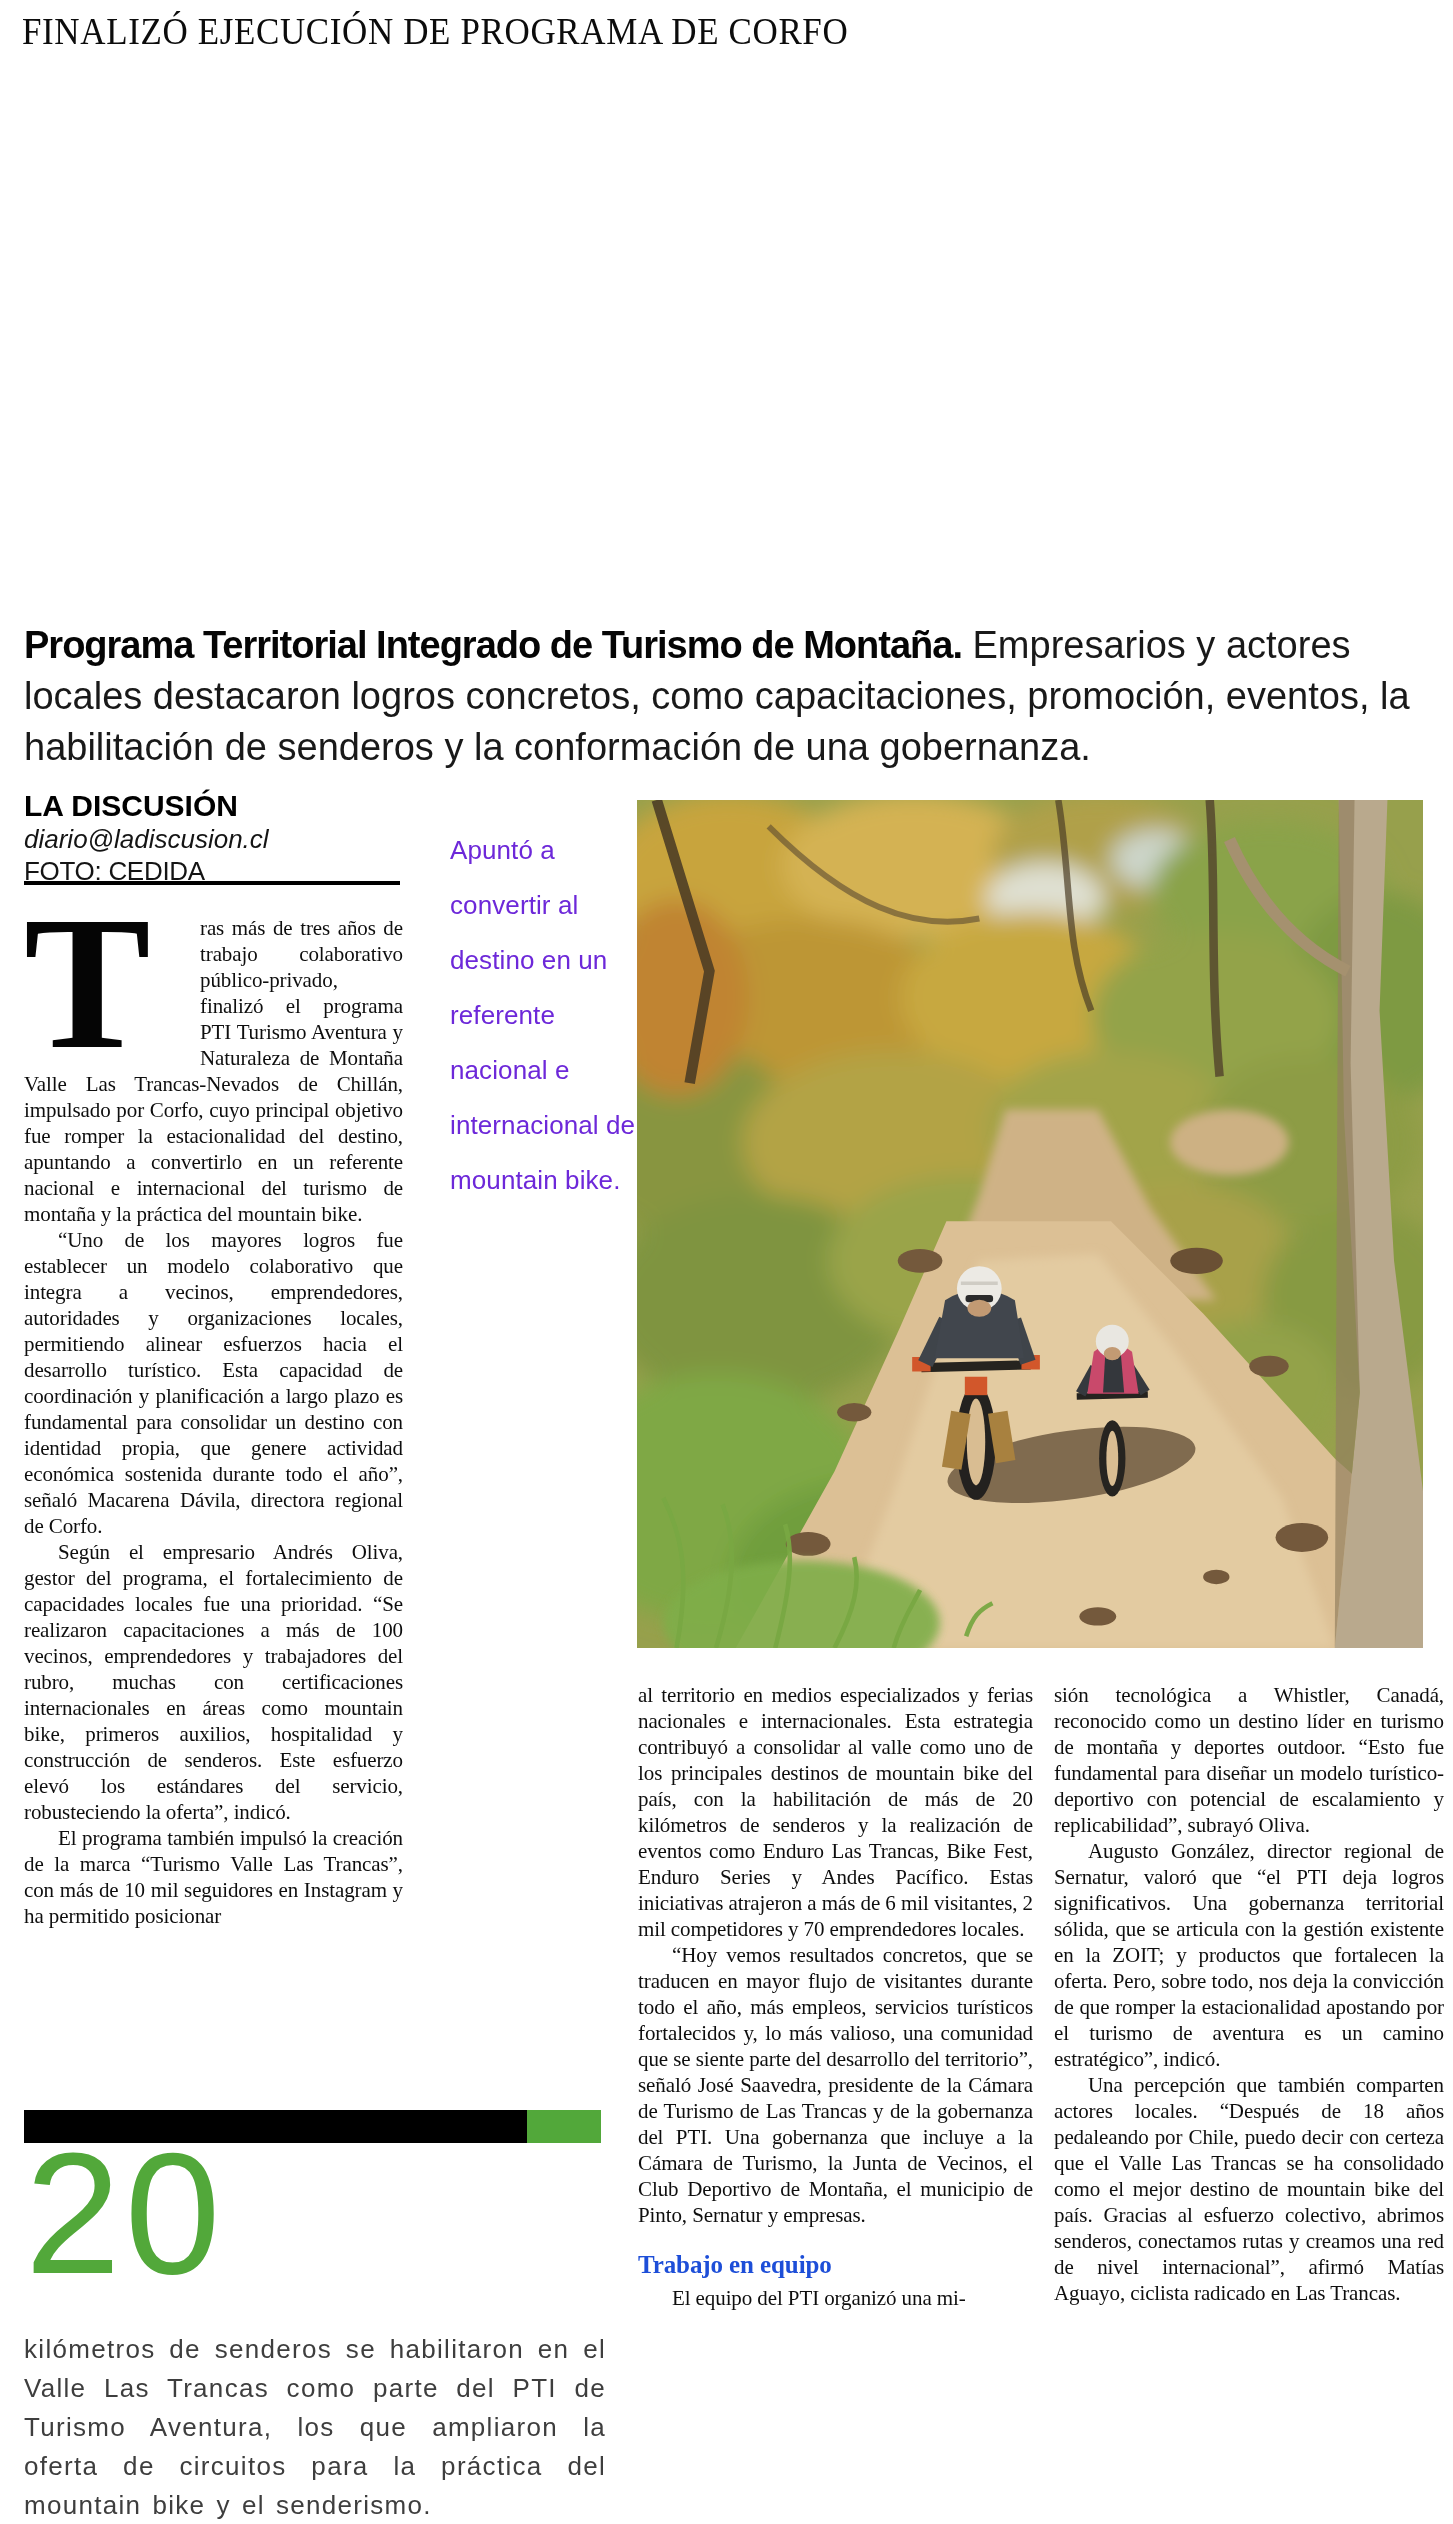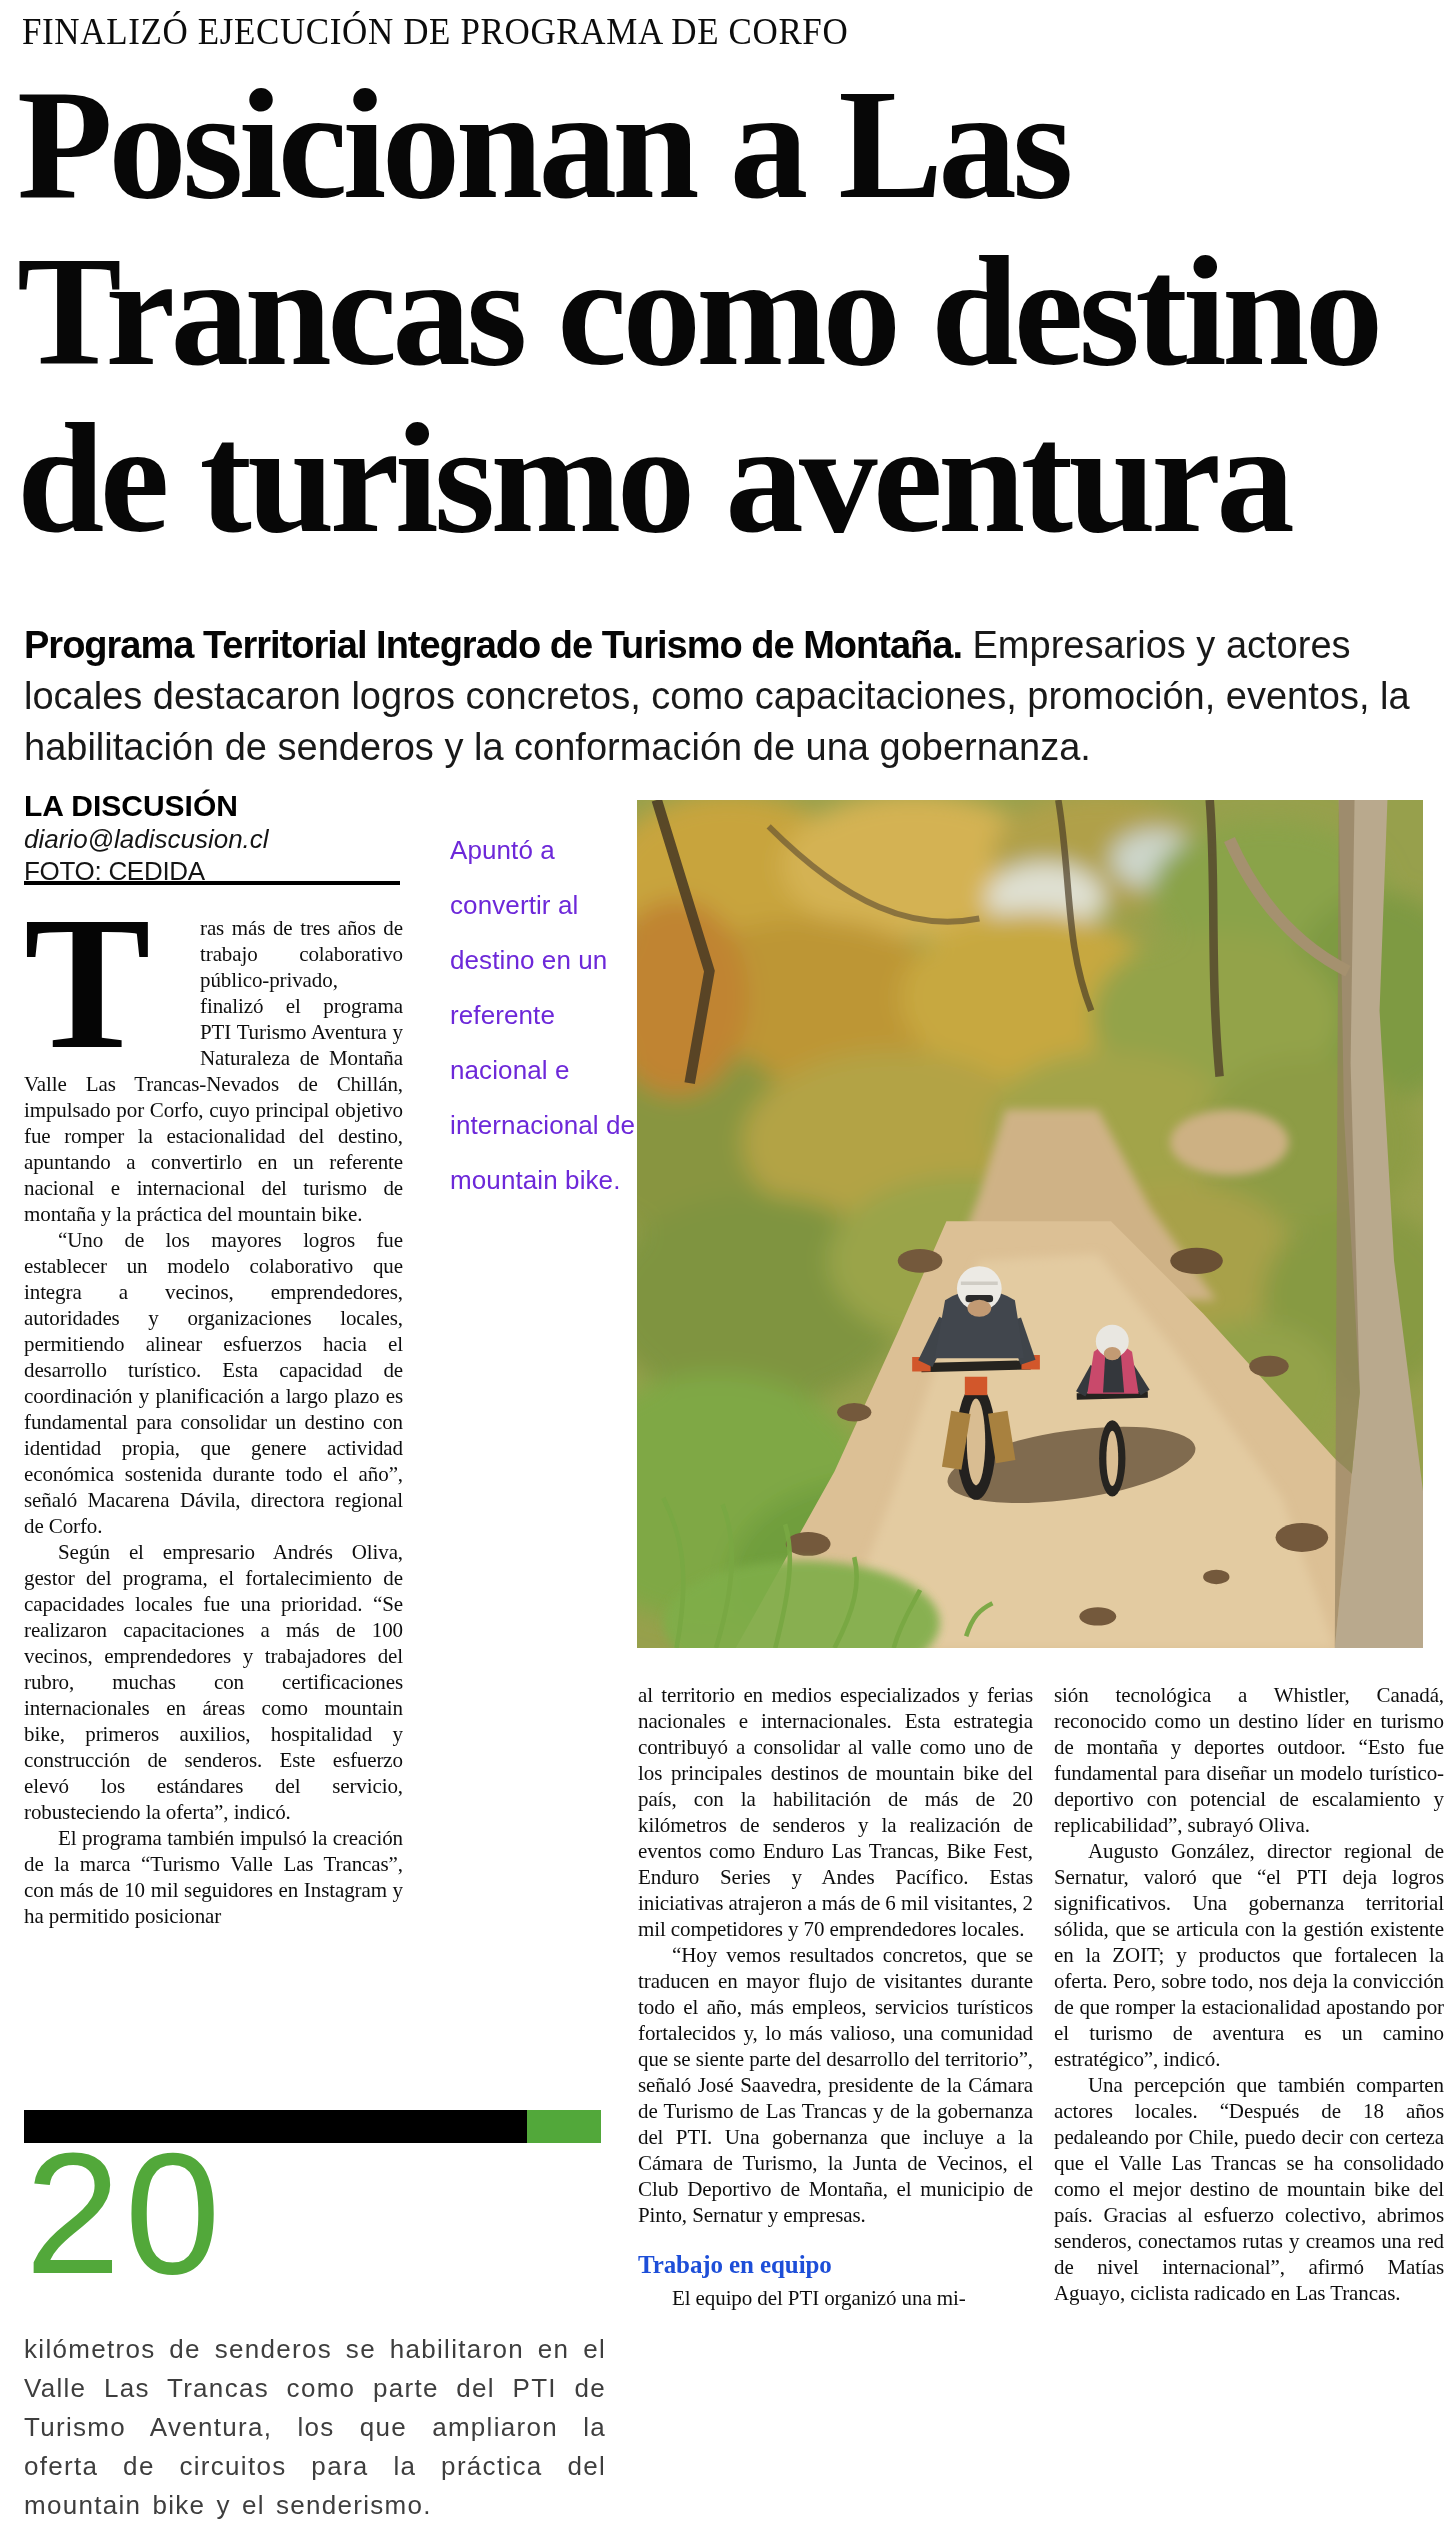--- a/index.html
+++ b/index.html
@@ -75,25 +75,20 @@
     color:#3e3e3e; text-align:justify;
   }
 </style>
 </head>
 <body>
 
 <div id="page">
 
   <div class="kicker">FINALIZÓ EJECUCIÓN DE PROGRAMA DE CORFO</div>
 
-  <div class="headline">
-      <div class="hl-line">Posicionan a Las</div>
-      <div class="hl-line">Trancas como destino</div>
-      <div class="hl-line">de turismo aventura</div>
-    </div>
 
   <div class="lede">
     <span class="lead-in">Programa Territorial Integrado de Turismo de Montaña.</span><span> Empresarios y actores locales destacaron logros concretos, como capacitaciones, promoción, eventos, la habilitación de senderos y la conformación de una gobernanza.</span>
   </div>
 
   <div class="byline">
     <div class="outlet">LA DISCUSIÓN</div>
     <div class="email">diario@ladiscusion.cl</div>
     <div class="credit">FOTO: CEDIDA</div>
   </div>

